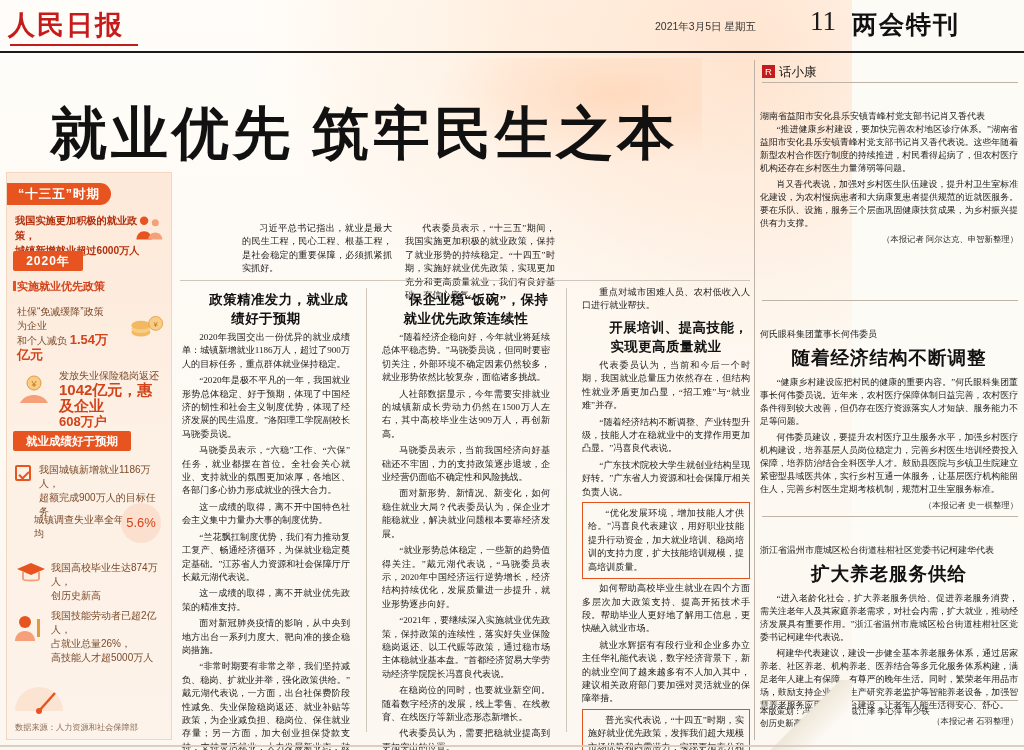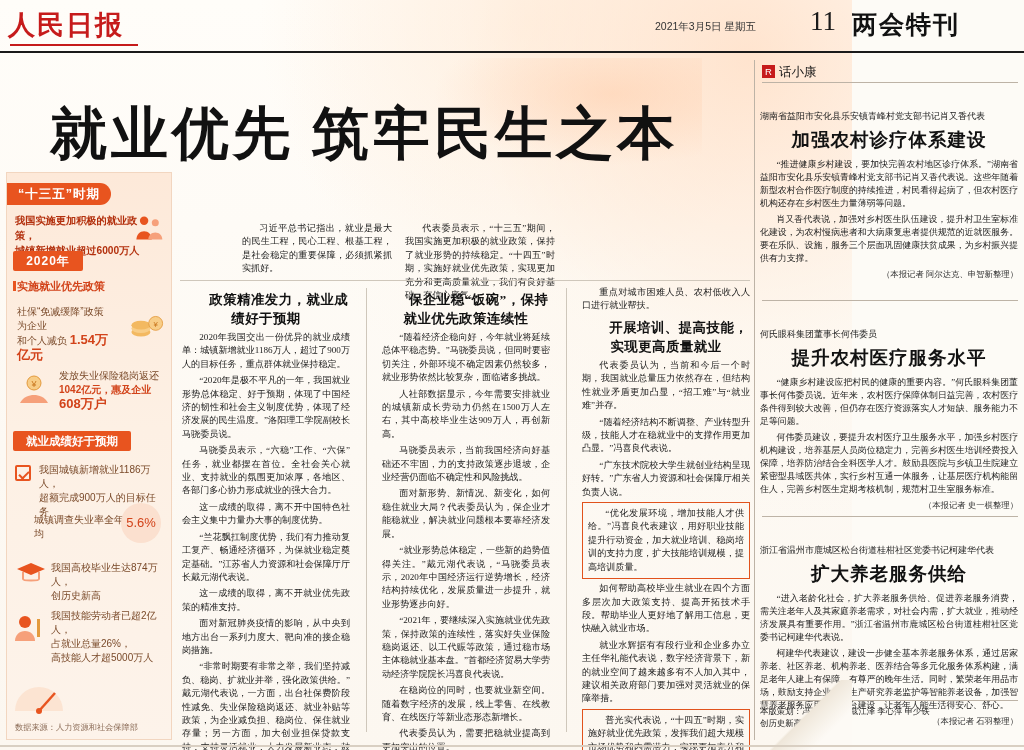--- a/index.html
+++ b/index.html
@@ -241,21 +241,21 @@
     <svg class="ib-coin" style="right:6px;top:140px;" viewBox="0 0 40 30">
       <ellipse cx="13" cy="22" rx="11" ry="5" fill="#f3b961"></ellipse>
       <ellipse cx="13" cy="18" rx="11" ry="5" fill="#f8cd87"></ellipse>
       <ellipse cx="13" cy="14" rx="11" ry="5" fill="#f3b961"></ellipse>
       <circle cx="30" cy="12" r="8" fill="#f8cd87" stroke="#e39a3d"></circle>
       <text x="30" y="16" font-size="9" text-anchor="middle" fill="#c8761e" font-family="Liberation Sans">¥</text>
     </svg>
 
     <div class="ib-txt" style="left:52px;top:196px;width:104px;">
       <span>发放失业保险稳岗返还</span><br>
-      <span class="ib-big" style="font-size:10px;">1042亿元，惠及企业</span><br>
+      <span class="ib-big" style="font-size:15px;">1042亿元，惠及企业</span><br>
       <span class="ib-big" style="font-size:13px;">608万户</span>
     </div>
     <svg style="position:absolute;left:10px;top:200px;width:34px;height:34px;" viewBox="0 0 34 34">
       <circle cx="17" cy="10" r="7" fill="#f8cd87" stroke="#e39a3d"></circle>
       <text x="17" y="14" font-size="9" text-anchor="middle" fill="#c8761e" font-family="Liberation Sans">¥</text>
       <path d="M3 30c3-6 9-8 14-8s11 2 14 8z" fill="#f6a07a"></path>
     </svg>
 
     <div class="ib-sectitle" style="top:258px;">就业成绩好于预期</div>
 
@@ -357,33 +357,32 @@
 
   <div class="vrule" style="left:754px;top:60px;height:680px;background:#bdb3a6;"></div>
 
   <div class="side-brand">
     <span class="sq">R</span><span>话小康</span>
   </div>
   <div class="side-rule" style="top:82px;"></div>
 
   <div class="side" style="top:90px;">
     <p class="side-hd">湖南省益阳市安化县乐安镇青峰村党支部书记肖又香代表</p>
-    <div class="side-title">加强农村诊疗体系建设</div>
     <div class="side-body">
       <p>“推进健康乡村建设，要加快完善农村地区诊疗体系。”湖南省益阳市安化县乐安镇青峰村党支部书记肖又香代表说。这些年随着新型农村合作医疗制度的持续推进，村民看得起病了，但农村医疗机构还存在乡村医生力量薄弱等问题。</p>
       <p>肖又香代表说，加强对乡村医生队伍建设，提升村卫生室标准化建设，为农村慢病患者和大病康复患者提供规范的近就医服务。要在乐队、设施，服务三个层面巩固健康扶贫成果，为乡村振兴提供有力支撑。</p>
       <p class="side-by">（本报记者 阿尔达克、申智新整理）</p>
     </div>
   </div>
 
   <div class="side-rule" style="top:300px;"></div>
 
   <div class="side" style="top:308px;">
     <p class="side-hd">何氏眼科集团董事长何伟委员</p>
-    <div class="side-title">提升农村医疗服务水平</div>
+    <div class="side-title">随着经济结构不断调整</div>
     <div class="side-body">
       <p>“健康乡村建设应把村民的健康的重要内容。”何氏眼科集团董事长何伟委员说。近年来，农村医疗保障体制日益完善，农村医疗条件得到较大改善，但仍存在医疗资源落实人才短缺、服务能力不足等问题。</p>
       <p>何伟委员建议，要提升农村医疗卫生服务水平，加强乡村医疗机构建设，培养基层人员岗位稳定力，完善乡村医生培训经费投入保障，培养防治结合全科医学人才。鼓励县医院与乡镇卫生院建立紧密型县域医共体，实行乡村互通一体服务，让基层医疗机构能留住人，完善乡村医生定期考核机制，规范村卫生室服务标准。</p>
       <p class="side-by">（本报记者 史一棋整理）</p>
     </div>
   </div>
 
   <div class="side-rule" style="top:516px;"></div>
 
   <div class="side" style="top:524px;">

